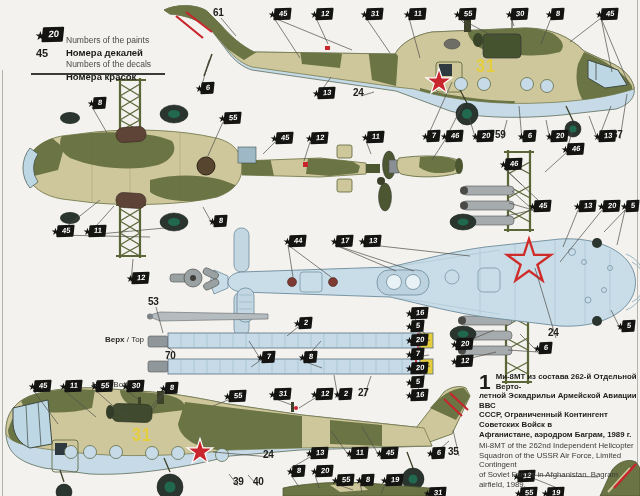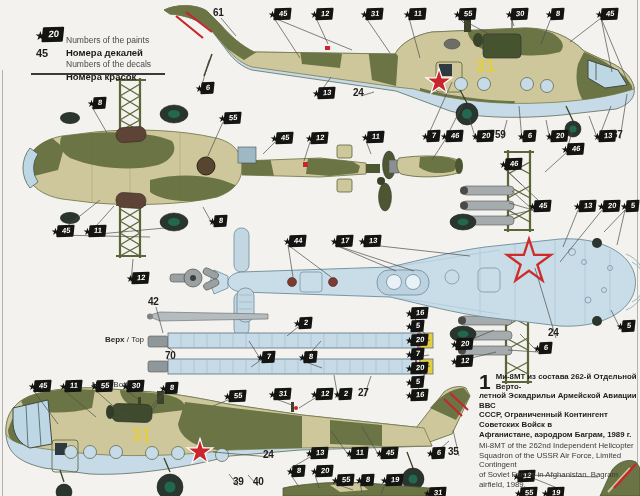--- a/index.html
+++ b/index.html
@@ -589,21 +589,21 @@
         <span class="fbody">55</span>
       </div>
       <div class="flag" style="left: 538px; top: 487px;">
         <span class="fstar">★</span>
         <span class="fbody">19</span>
       </div>
       <div class="plain-num" style="left: 213px; top: 8px;">61</div>
       <div class="plain-num" style="left: 353px; top: 88px;">24</div>
       <div class="plain-num" style="left: 495px; top: 130px;">59</div>
       <div class="plain-num" style="left: 612px; top: 130px;">37</div>
-      <div class="plain-num" style="left: 148px; top: 297px;">42</div>
+      <div class="plain-num" style="left: 148px; top: 297px;">53</div>
       <div class="plain-num" style="left: 165px; top: 351px;">70</div>
       <div class="plain-num" style="left: 358px; top: 388px;">27</div>
       <div class="plain-num" style="left: 548px; top: 328px;">24</div>
       <div class="plain-num" style="left: 263px; top: 450px;">24</div>
       <div class="plain-num" style="left: 448px; top: 447px;">35</div>
       <div class="plain-num" style="left: 233px; top: 477px;">39</div>
       <div class="plain-num" style="left: 253px; top: 477px;">40</div>
     </div>
 </div>
 

